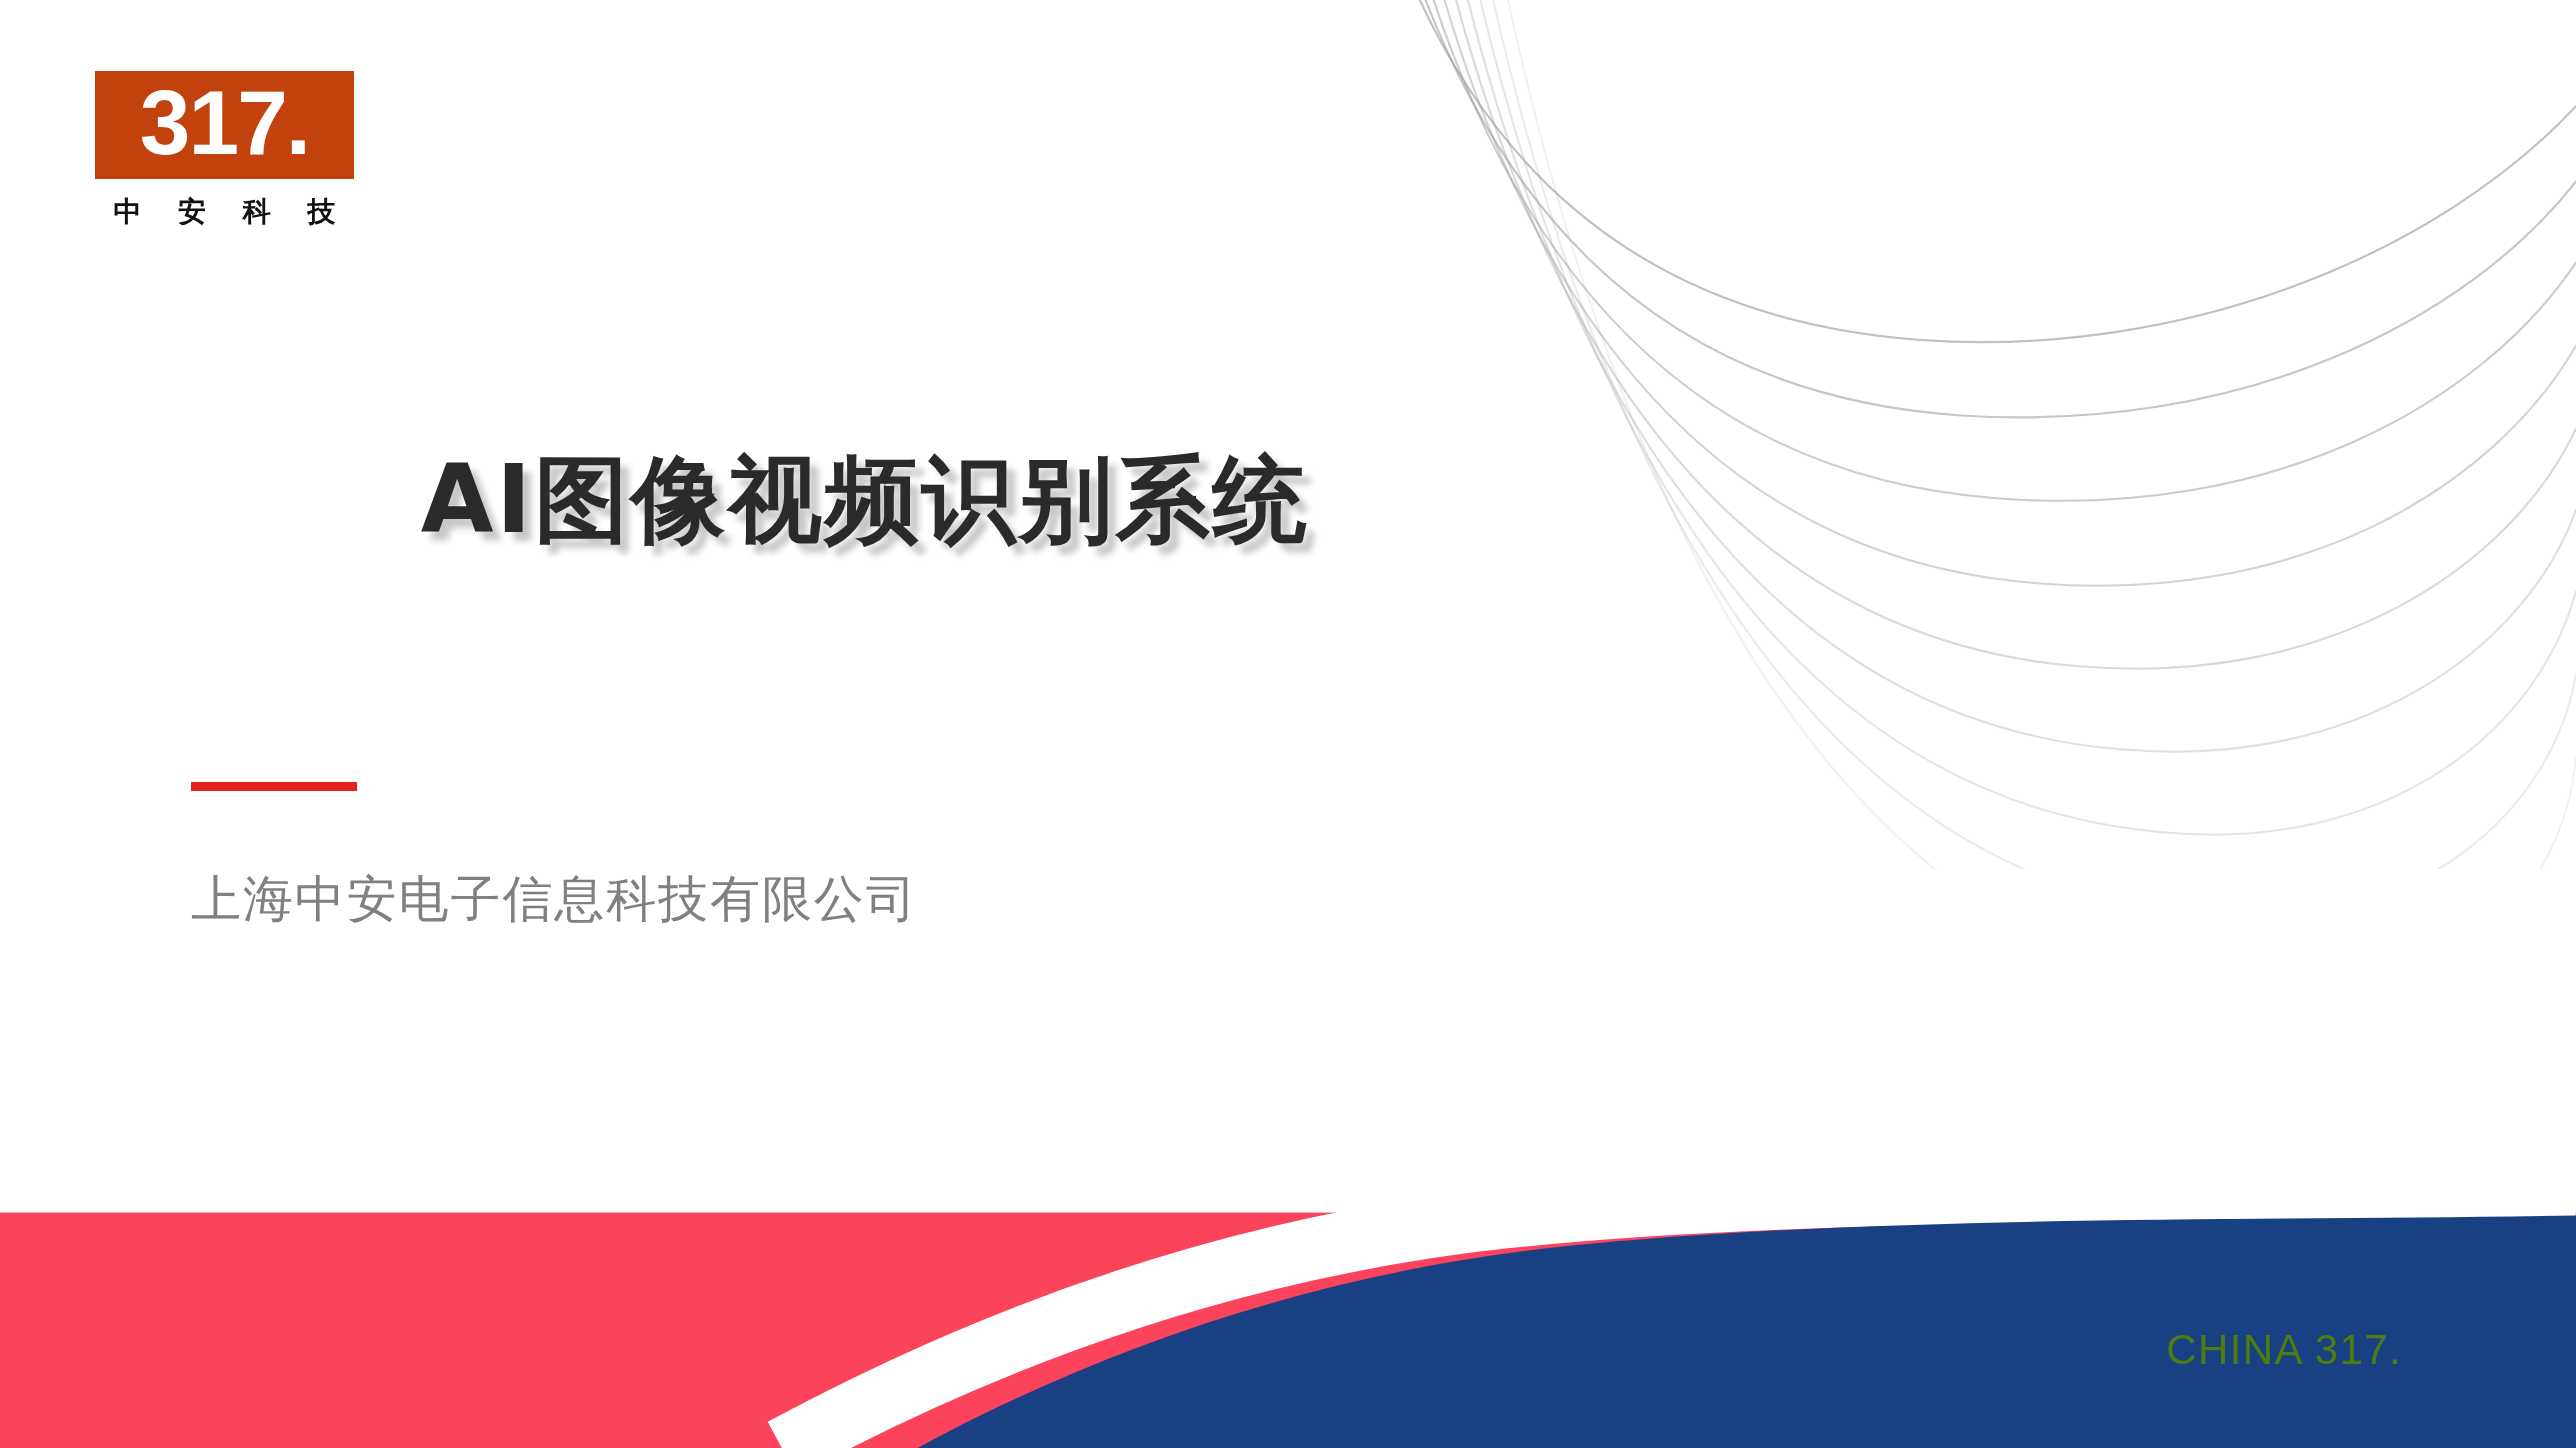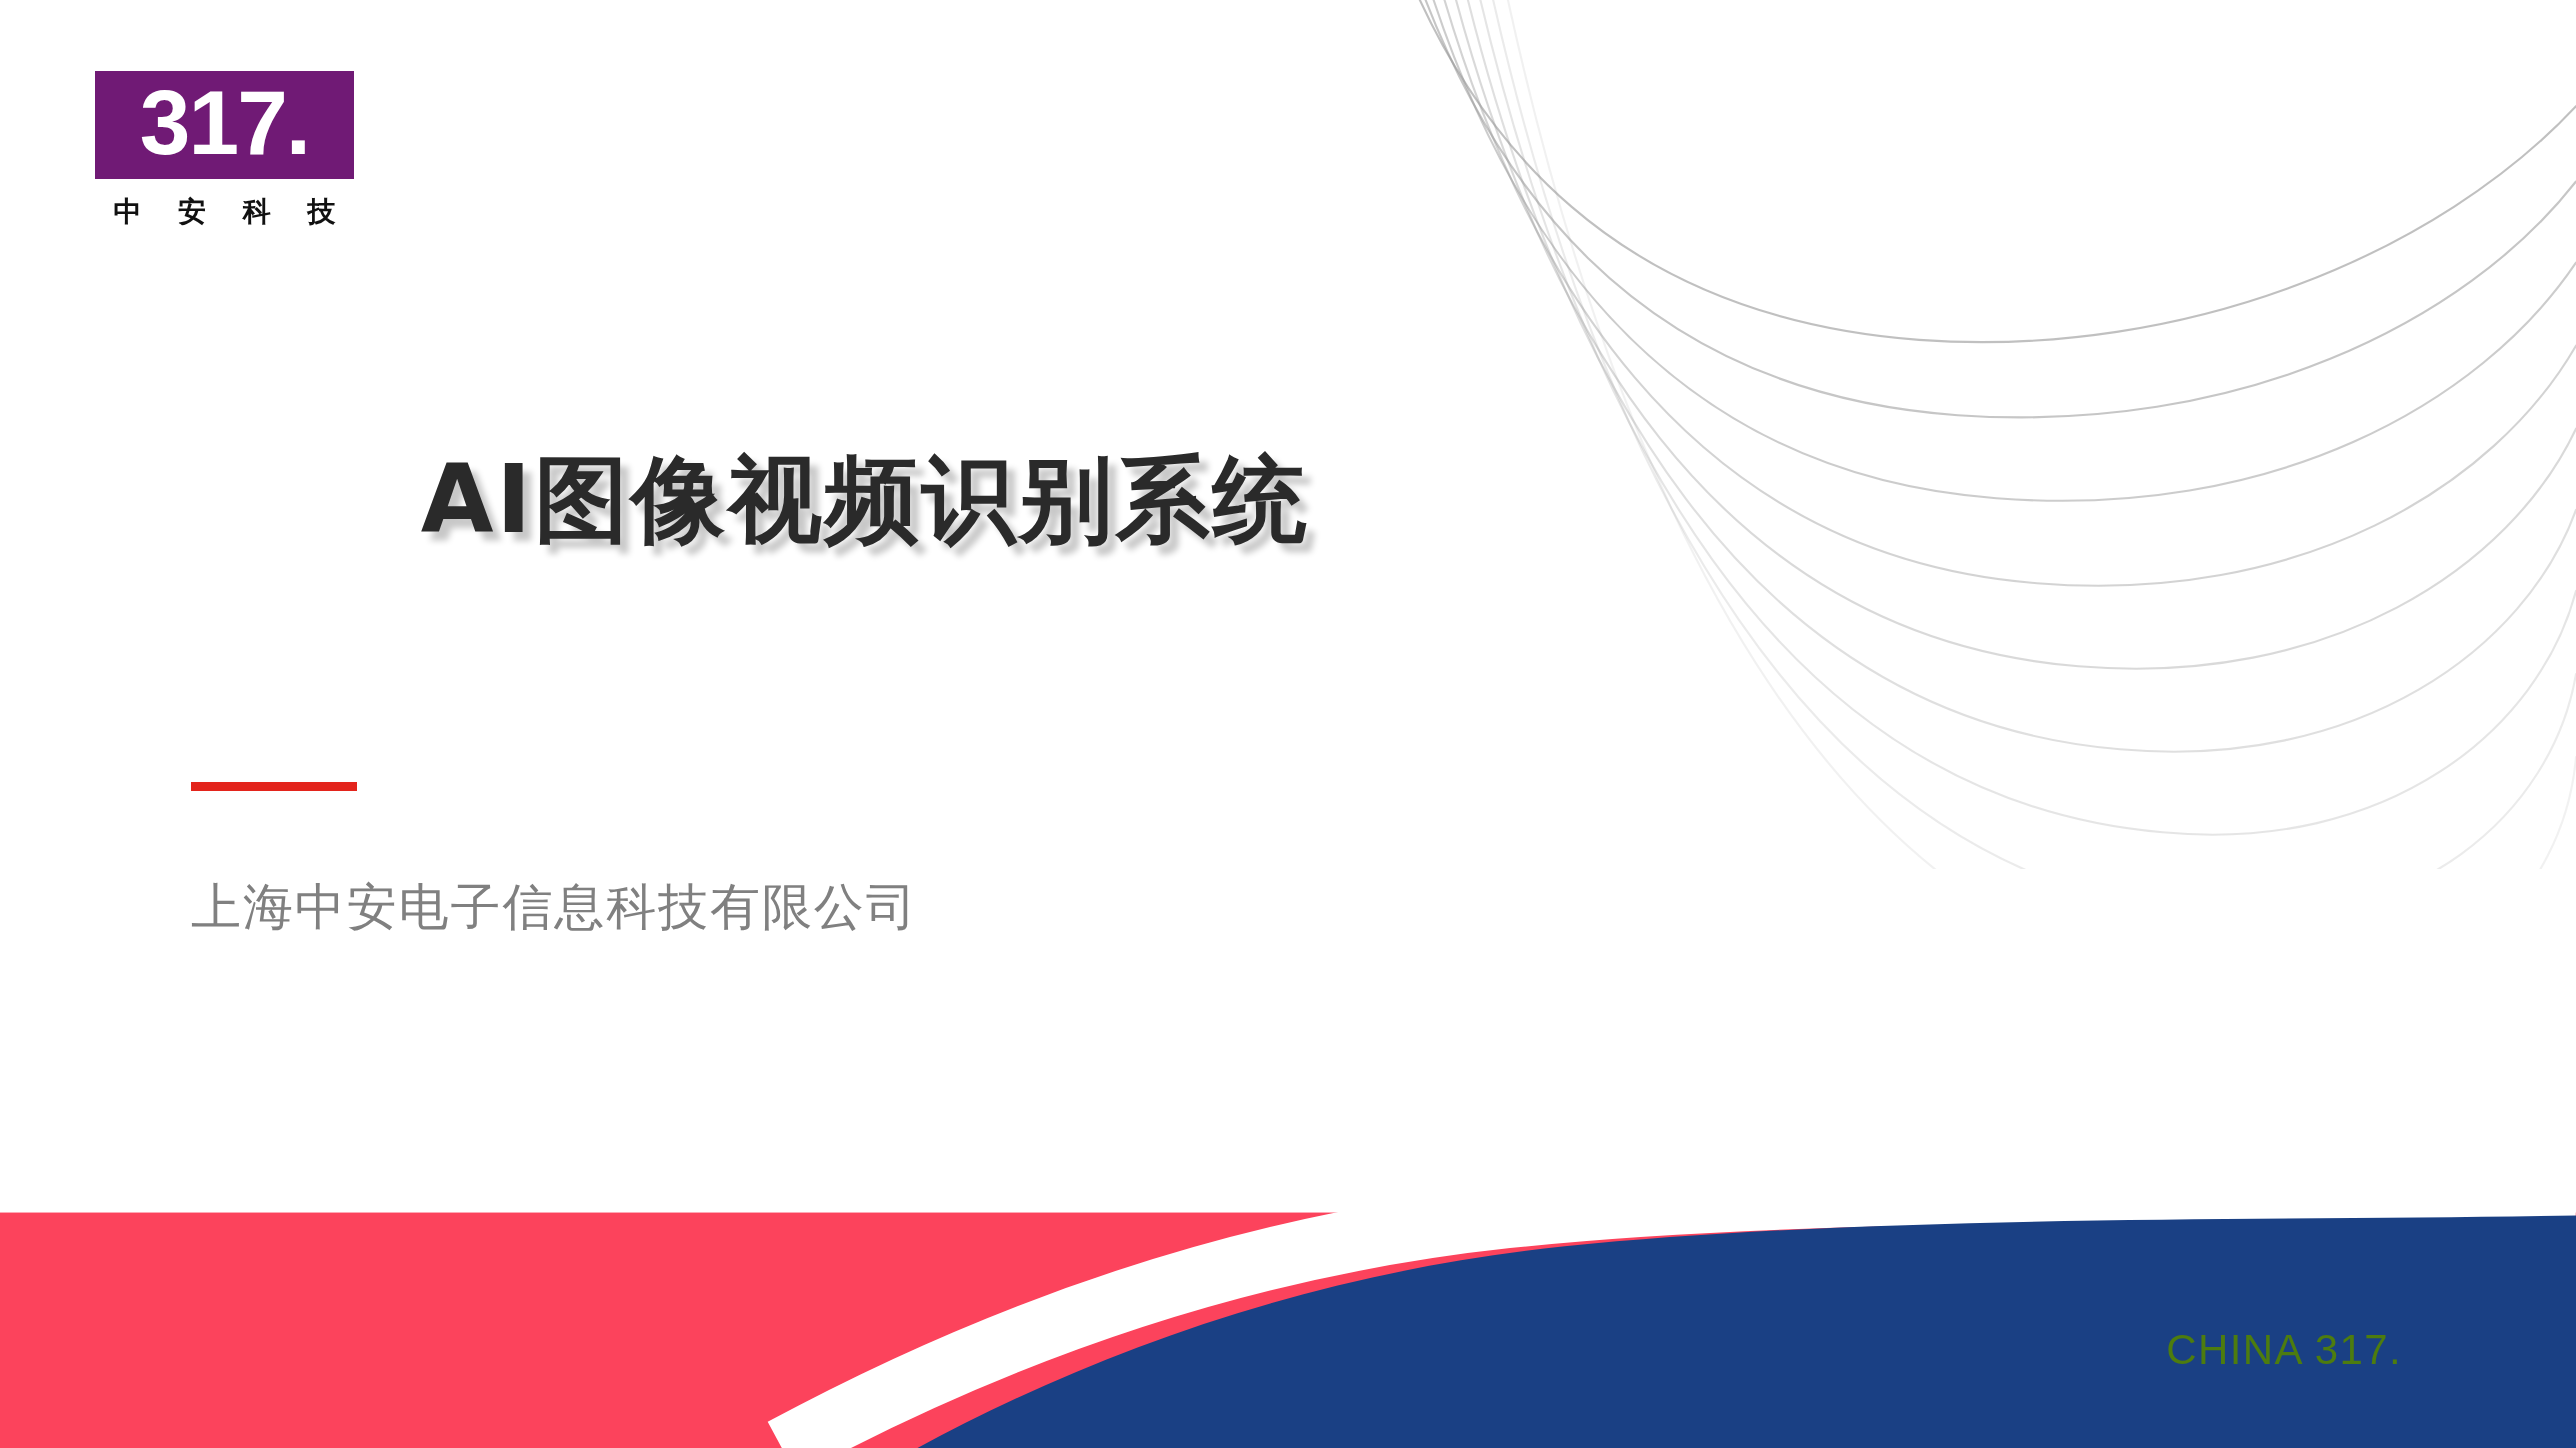--- a/index.html
+++ b/index.html
@@ -99,21 +99,20 @@
   #subtitle {
     position: absolute;
     left: 191px;
     top: 869px;
     font-size: 50px;
     color: #808080;
     letter-spacing: 1.9px;
     line-height: 1.2;
     white-space: nowrap;
     font-family: "DejaVu Sans", "Liberation Sans", sans-serif;
-    margin-top: 8px;
   }
 
   
   #banner {
     position: absolute;
     left: 0;
     bottom: 0;
     width: 2576px;
     height: 249px;
     overflow: hidden;
@@ -147,21 +146,21 @@
       <path d="M 86,-175 C 185,322 408,578 742,604 C 1015,626 1215,505 1300,358" stroke-width="2.2" stroke-opacity="0.44" stroke="#9a9a9a"></path>
       <path d="M 100,-180 C 205,378 438,662 785,690 C 1045,712 1232,588 1300,444" stroke-width="2.2" stroke-opacity="0.38" stroke="#9a9a9a"></path>
       <path d="M 114,-182 C 226,434 470,746 828,776 C 1075,798 1248,672 1300,528" stroke-width="2.2" stroke-opacity="0.32" stroke="#9a9a9a"></path>
       <path d="M 128,-184 C 248,490 502,830 872,862 C 1105,884 1262,756 1300,612" stroke-width="2.2" stroke-opacity="0.26" stroke="#9a9a9a"></path>
       <path d="M 142,-186 C 270,546 535,914 916,948 C 1135,970 1276,840 1300,698" stroke-width="2.2" stroke-opacity="0.20" stroke="#9a9a9a"></path>
       <path d="M 158,-188 C 294,604 570,998 962,1034 C 1166,1056 1288,926 1300,784" stroke-width="2.2" stroke-opacity="0.14" stroke="#9a9a9a"></path>
     </g>
   </svg>
 
   <div id="logo-block">
-    <div id="logo-badge" style="background:#701a75;">
+    <div id="logo-badge" style="background:#c2410c;">
       <span id="logo-badge-text" style="color: rgb(255, 255, 255);">317.</span>
     </div>
     <div id="logo-sub" style="color: rgb(17, 17, 17);">中 安 科 技</div>
   </div>
 
   <div id="headline">
     <div class="headline-line" id="headline-line-2" style="color: rgb(42, 42, 42);">AI图像视频识别系统</div>
   </div>
 
   <div id="divider" style="background:#E3241C;"></div>

